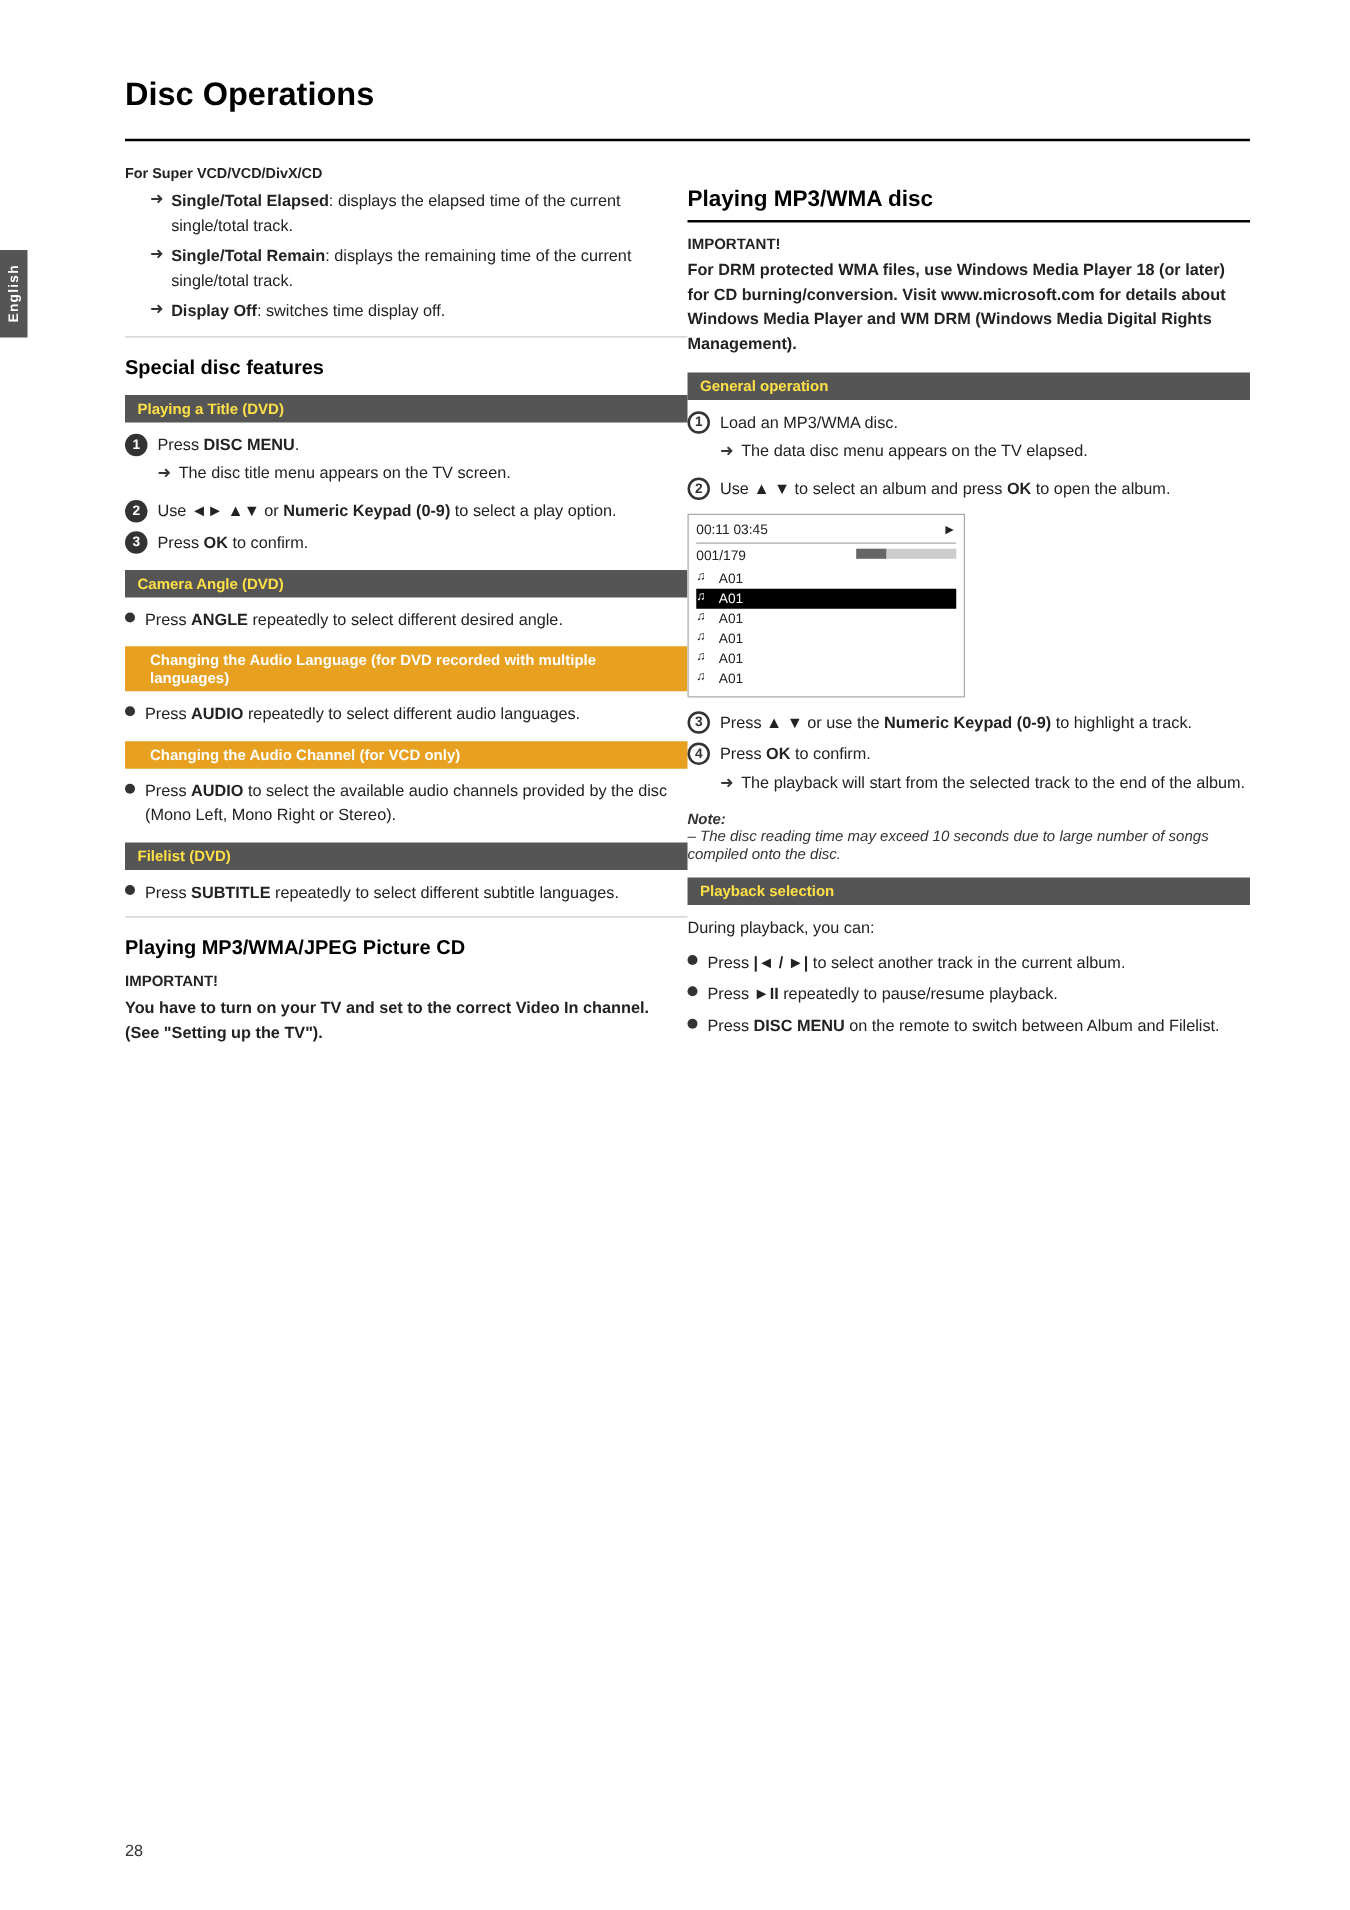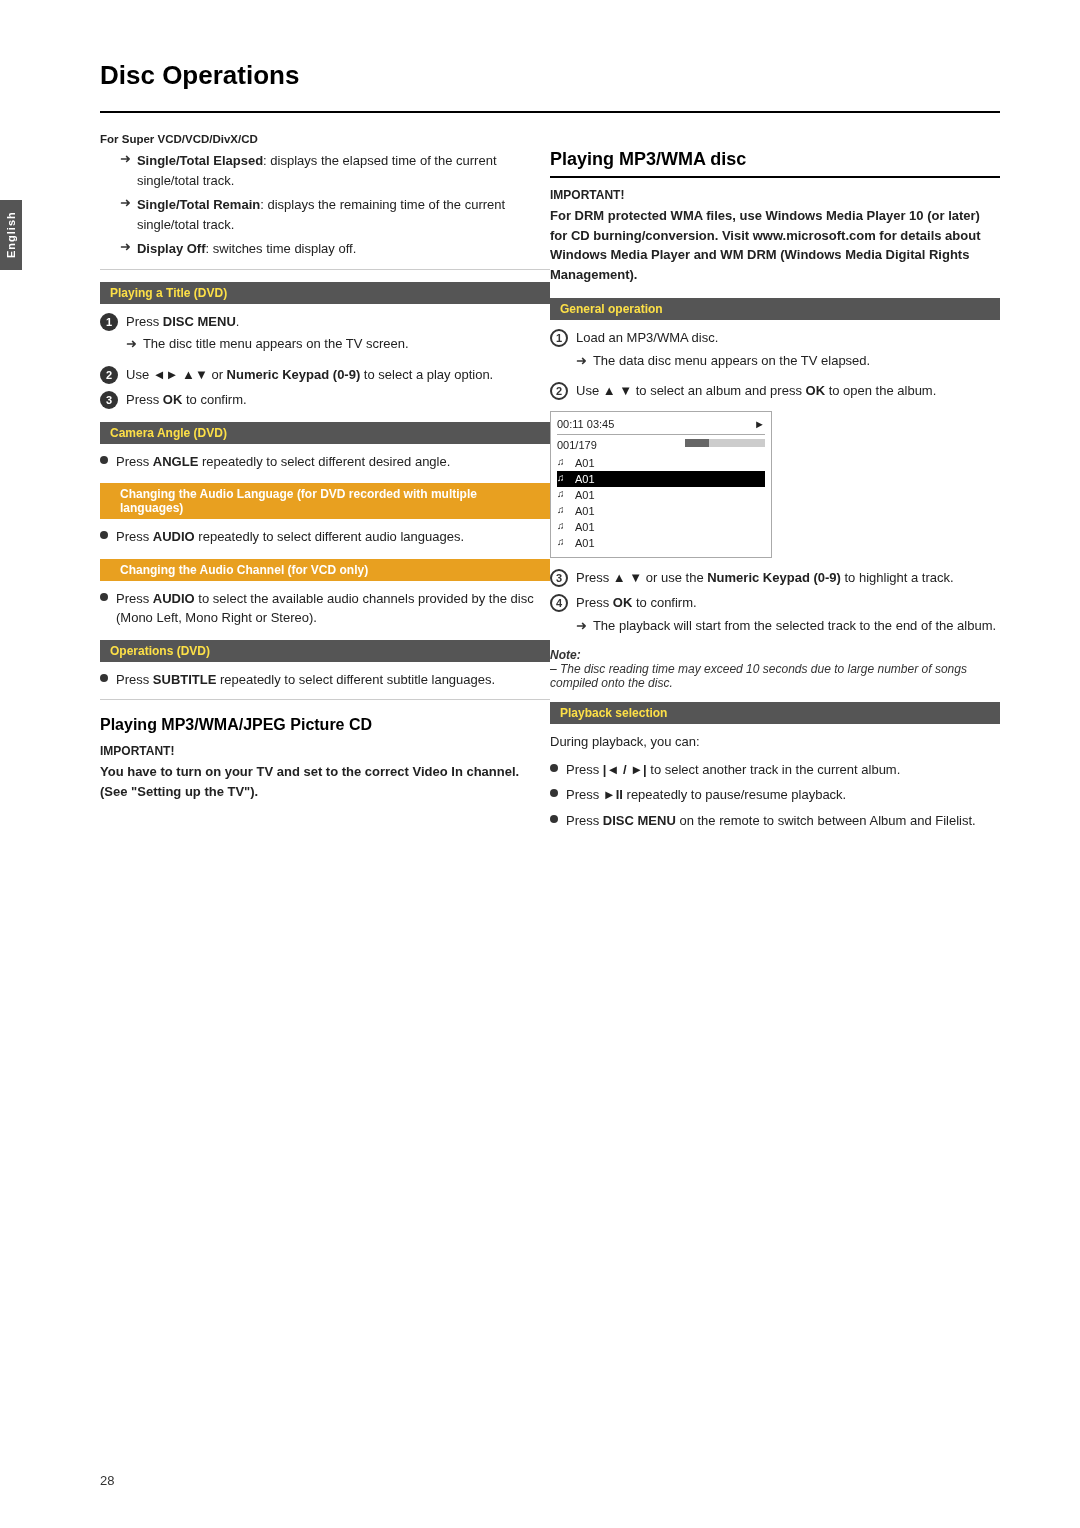--- a/index.html
+++ b/index.html
@@ -258,20 +258,21 @@
         <span class="arrow-sym">➜</span>
         <span class="item-text small-text"><b>Single/Total Remain</b>: displays the remaining time of the current single/total track.</span>
       </div>
       <div class="arrow-item">
         <span class="arrow-sym">➜</span>
         <span class="item-text small-text"><b>Display Off</b>: switches time display off.</span>
       </div>
 
       <hr class="divider">
 
+      <div class="section-heading">Special disc features</div>
 
       <div class="subsection-bar">Playing a Title (DVD)</div>
 
       <div class="numbered-item">
         <div class="num-circle">1</div>
         <div class="item-text small-text">
           Press <b>DISC MENU</b>.
           <div class="arrow-item" style="margin-left:0; margin-top:3px;">
             <span class="arrow-sym">➜</span>
             <span>The disc title menu appears on the TV screen.</span>
@@ -300,21 +301,21 @@
         <div class="bullet-dot"></div>
         <div class="item-text small-text">Press <b>AUDIO</b> repeatedly to select different audio languages.</div>
       </div>
 
       <div class="subsection-bar-highlight">Changing the Audio Channel  (for VCD only)</div>
       <div class="bullet-item">
         <div class="bullet-dot"></div>
         <div class="item-text small-text">Press <b>AUDIO</b> to select the available audio channels provided by the disc (Mono Left, Mono Right or Stereo).</div>
       </div>
 
-      <div class="subsection-bar">Operations (DVD)</div>
+      <div class="subsection-bar">Filelist (DVD)</div>
       <div class="bullet-item">
         <div class="bullet-dot"></div>
         <div class="item-text small-text">Press <b>SUBTITLE</b> repeatedly to select different subtitle languages.</div>
       </div>
 
       <hr class="divider">
 
       <div class="section-heading">Playing MP3/WMA/JPEG Picture CD</div>
       <p class="important-label small-text">IMPORTANT!</p>
       <p class="item-text small-text">
@@ -322,21 +323,21 @@
       </p>
 
     </div>
 
     <div class="col-right">
 
       <div class="section-heading" style="font-size:18px; border-bottom: 2px solid #000; padding-bottom:6px; margin-bottom:10px;">Playing MP3/WMA disc</div>
 
       <p class="important-label small-text">IMPORTANT!</p>
       <p class="item-text small-text">
-        <b>For DRM protected WMA files, use Windows Media Player 10 (or later) for CD burning/conversion. Visit www.microsoft.com for details about Windows Media Player and WM DRM (Windows Media Digital Rights Management).</b>
+        <b>For DRM protected WMA files, use Windows Media Player 18 (or later) for CD burning/conversion. Visit www.microsoft.com for details about Windows Media Player and WM DRM (Windows Media Digital Rights Management).</b>
       </p>
 
       <div class="subsection-bar" style="margin-top:14px;">General operation</div>
 
       <div class="numbered-item">
         <div class="num-circle-outline">1</div>
         <div class="item-text small-text">
           Load an MP3/WMA disc.
           <div class="arrow-item" style="margin-left:0; margin-top:3px;">
             <span class="arrow-sym">➜</span>

